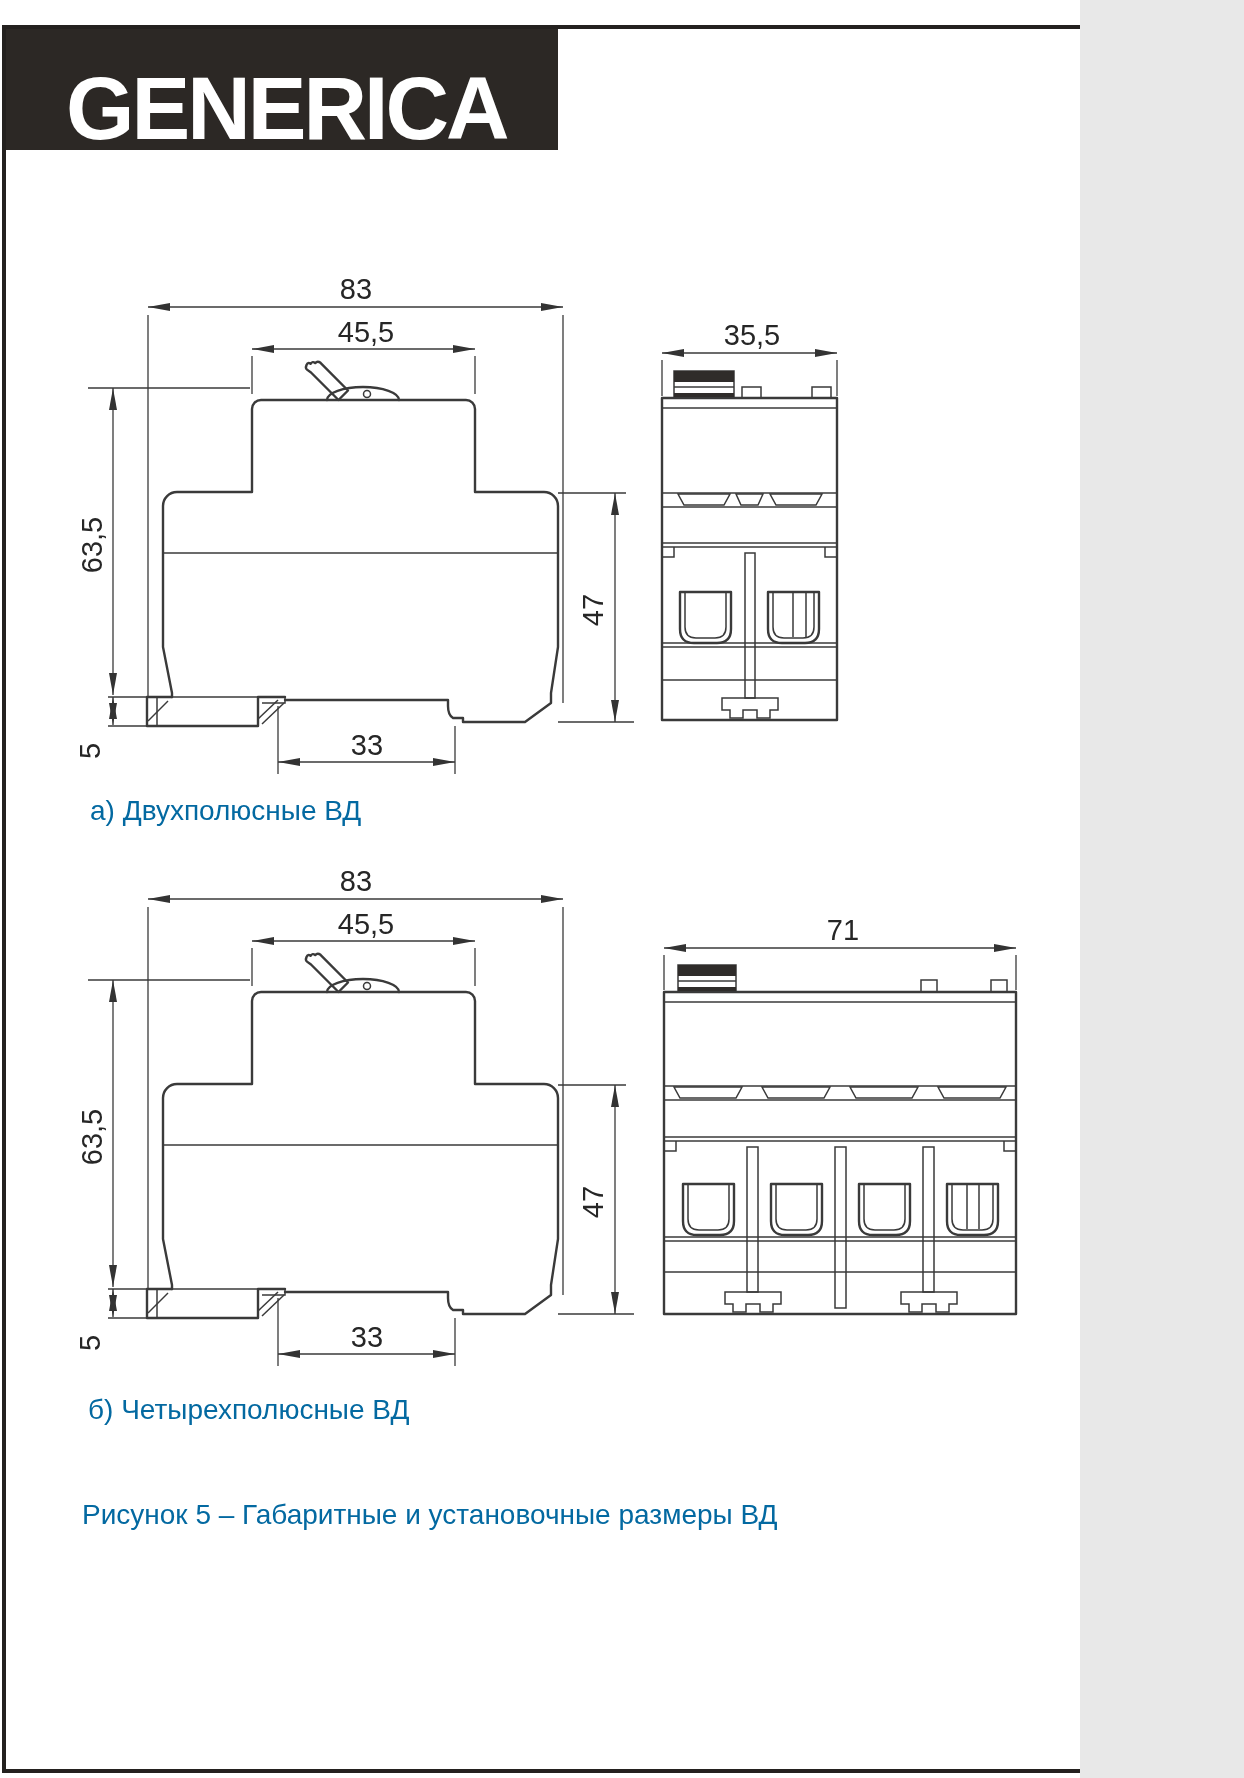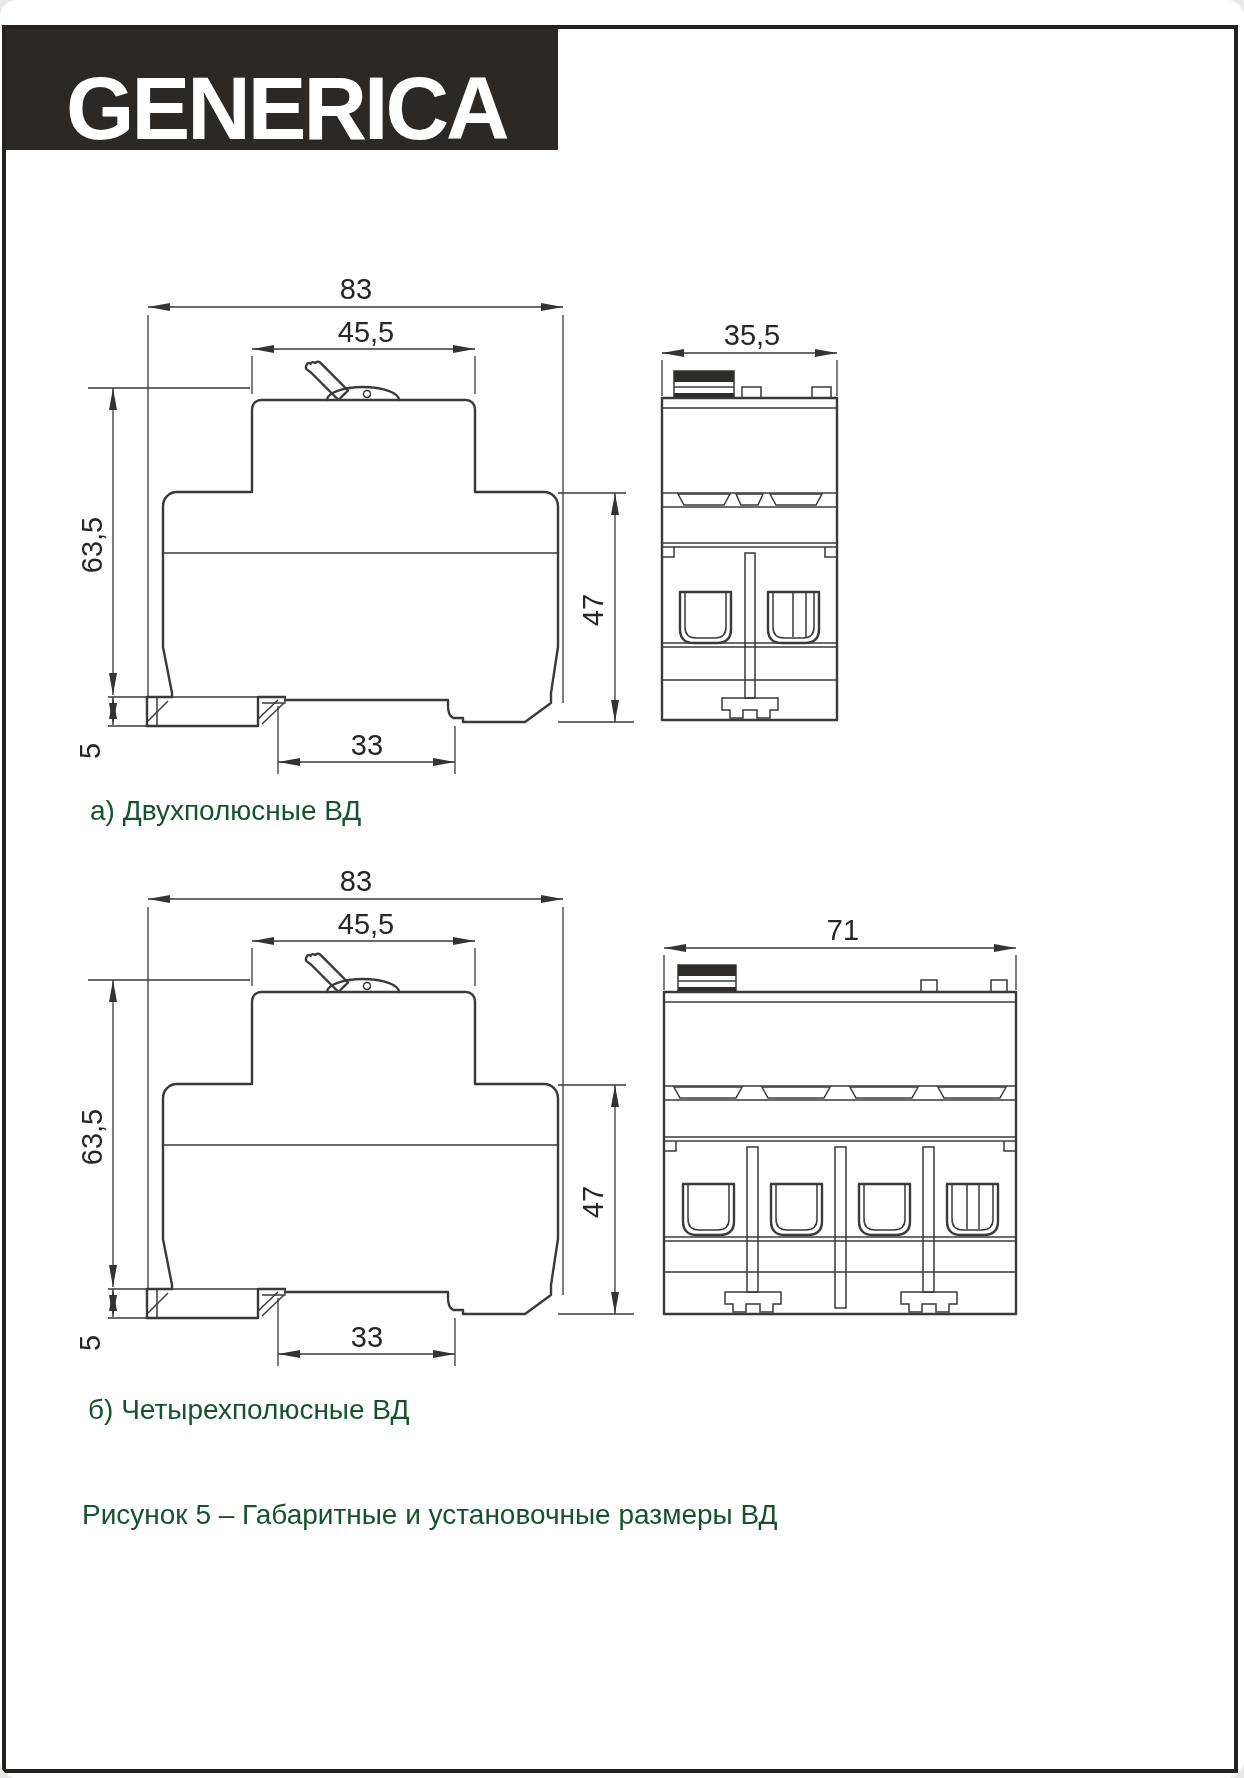--- a/index.html
+++ b/index.html
@@ -1,24 +1,24 @@
 <!DOCTYPE html>
 <html><head>
 <meta charset="utf-8">
 <style>
   html,body{margin:0;padding:0;background:#e8e8e8;}
-  #page{position:relative;width:1244px;height:1778px;background:#ffffff;overflow:hidden;
-        font-family:"Liberation Sans", sans-serif;border-radius:17px;}
+  #page{position:relative;width:1080px;height:1778px;background:#ffffff;overflow:hidden;
+        font-family:"Liberation Sans", sans-serif;}
   #frame{position:absolute;left:2px;top:25px;width:1236px;height:1748px;
          border:4px solid #24211f;box-sizing:border-box;pointer-events:none;}
   #logo{position:absolute;left:6px;top:29px;width:552px;height:121px;background:#2c2825;
         display:flex;align-items:flex-end;padding-left:60px;padding-bottom:6px;box-sizing:border-box;}
   #logo .word{color:#ffffff;font-weight:700;font-size:88px;line-height:70px;letter-spacing:-3px;
         transform:scaleY(1.02);transform-origin:left bottom;}
-  .caption{position:absolute;color:#14532d;font-size:28px;white-space:nowrap;}
+  .caption{position:absolute;color:#0369a1;font-size:28px;white-space:nowrap;}
   #cap-a{left:90px;top:795px;}
   #cap-b{left:88px;top:1394px;}
   #cap-fig{left:82px;top:1499px;}
   svg{position:absolute;left:0;top:0;}
   svg text{font-family:"Liberation Sans", sans-serif;font-size:29px;fill:#262626;}
   .outline{stroke:#3a3a3a;stroke-width:2.4;fill:none;stroke-linejoin:round;stroke-linecap:round;}
   .thin{stroke:#3a3a3a;stroke-width:1.5;fill:none;}
   .dim{stroke:#3a3a3a;stroke-width:1.3;fill:none;}
   .filldark{fill:#2f2c2a;stroke:none;}
 </style>

